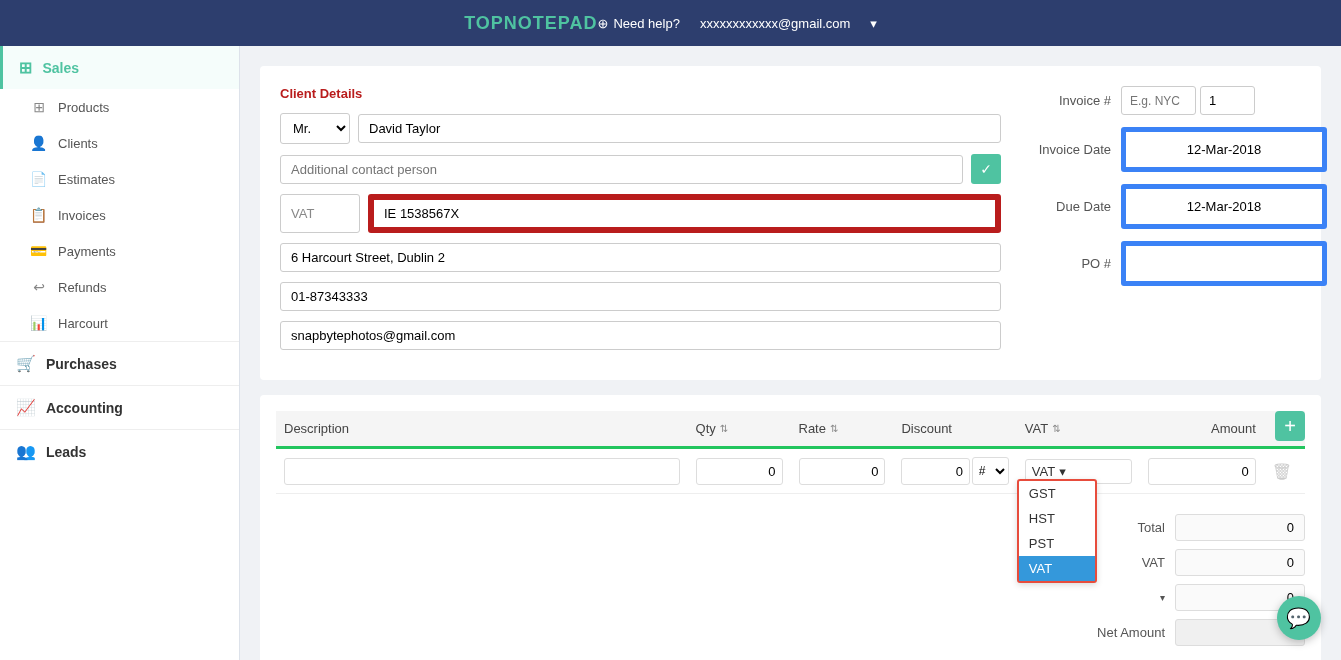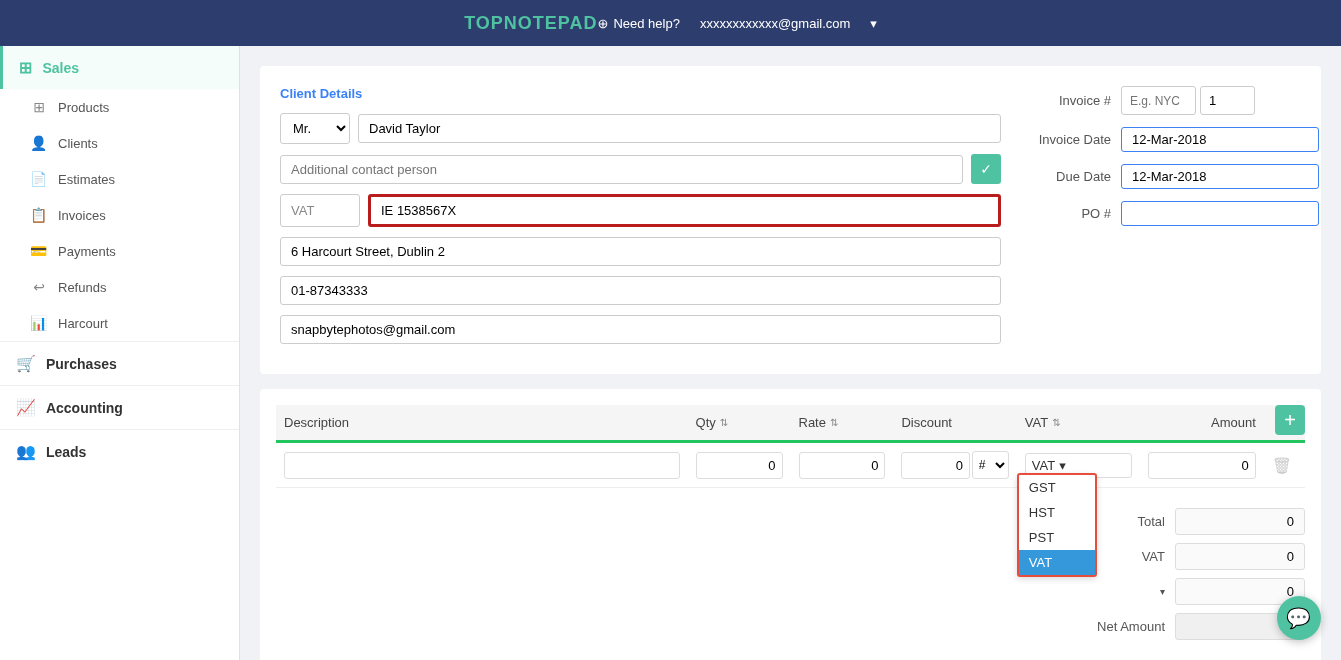--- a/index.html
+++ b/index.html
@@ -108,21 +108,21 @@
     .client-invoice-row {
       display: flex;
       gap: 20px;
     }
 
     .client-section {
       flex: 1;
     }
     .client-details-header {
       font-weight: bold;
-      color: #3b82f6;
+      color: #b91c1c;
       margin-bottom: 12px;
       font-size: 13px;
     }
 
     .form-row {
       display: flex;
       gap: 8px;
       margin-bottom: 10px;
       align-items: center;
     }
@@ -172,21 +172,21 @@
     }
     .vat-label-input {
       border: 1px solid #ccc;
       border-radius: 3px;
       padding: 6px 10px;
       font-size: 13px;
       width: 80px;
       color: #888;
     }
     .vat-value-input {
-      border: 3px solid #b91c1c;
+      border: 6px solid #b91c1c;
       border-radius: 3px;
       padding: 6px 10px;
       font-size: 13px;
       flex: 1;
     }
 
     
     .invoice-section {
       width: 280px;
       flex-shrink: 0;
@@ -199,24 +199,25 @@
     }
     .invoice-label {
       color: #555;
       font-size: 13px;
       width: 90px;
       text-align: right;
       flex-shrink: 0;
     }
     .invoice-input {
       flex: 1;
-      border: 1px solid #3b82f6;
-      border-radius: 3px;
-      padding: 4px 10px;
-      font-size: 13px;
+      border: 5px solid #3b82f6;
+      border-radius: 3px;
+      padding: 10px 10px;
+      font-size: 13px;
+      text-align: center;
     }
     .invoice-num-row {
       display: flex;
       gap: 4px;
     }
     .invoice-prefix {
       border: 1px solid #ccc;
       border-radius: 3px;
       padding: 6px 8px;
       font-size: 12px;

